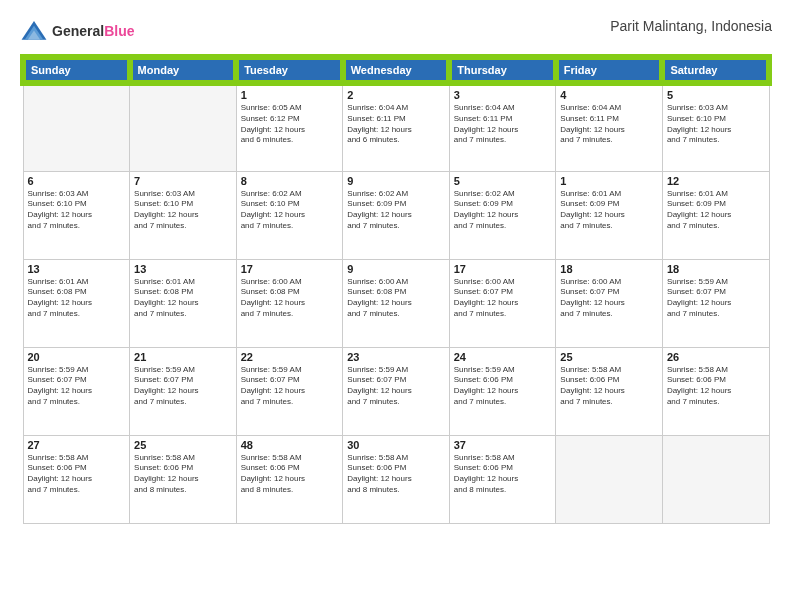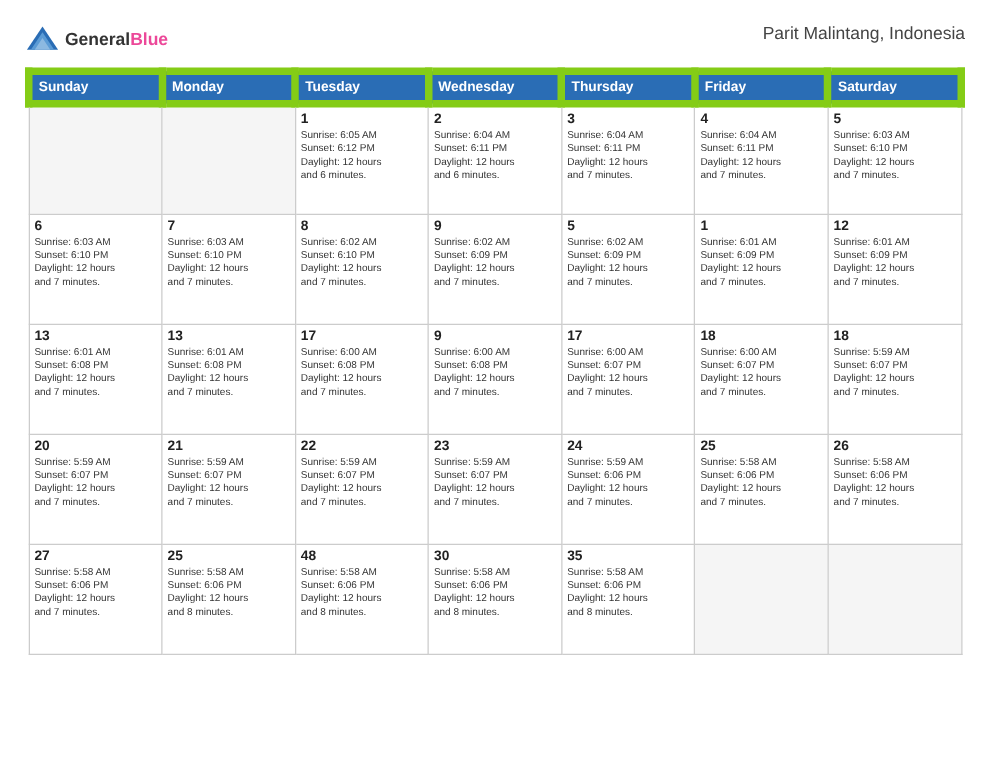--- a/index.html
+++ b/index.html
@@ -261,21 +261,21 @@
           </td>
           <td>
             <span class="day-num">48</span>
             <div class="day-info">Sunrise: 5:58 AM<br>Sunset: 6:06 PM<br>Daylight: 12 hours<br>and 8 minutes.</div>
           </td>
           <td>
             <span class="day-num">30</span>
             <div class="day-info">Sunrise: 5:58 AM<br>Sunset: 6:06 PM<br>Daylight: 12 hours<br>and 8 minutes.</div>
           </td>
           <td>
-            <span class="day-num">35</span>
+            <span class="day-num">37</span>
             <div class="day-info">Sunrise: 5:58 AM<br>Sunset: 6:06 PM<br>Daylight: 12 hours<br>and 8 minutes.</div>
           </td>
           <td class="empty"></td>
           <td class="empty"></td>
         </tr>
       </tbody>
   </table>
 </div>
 
 </body></html>

